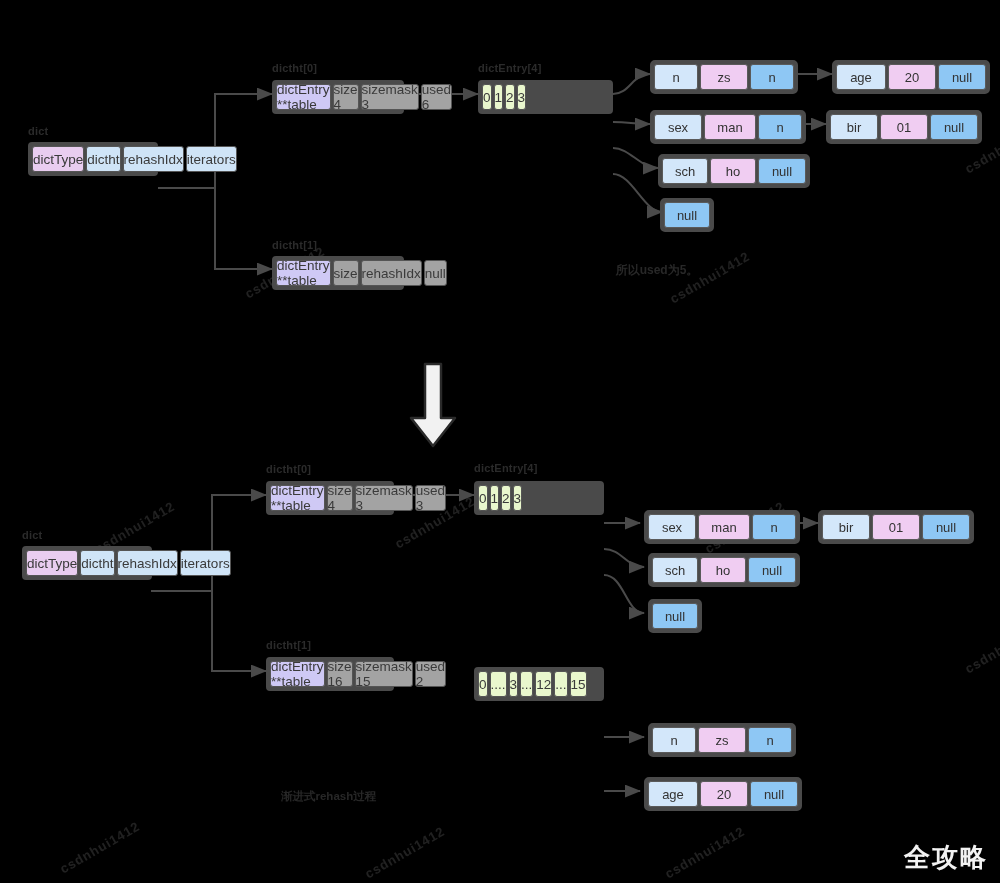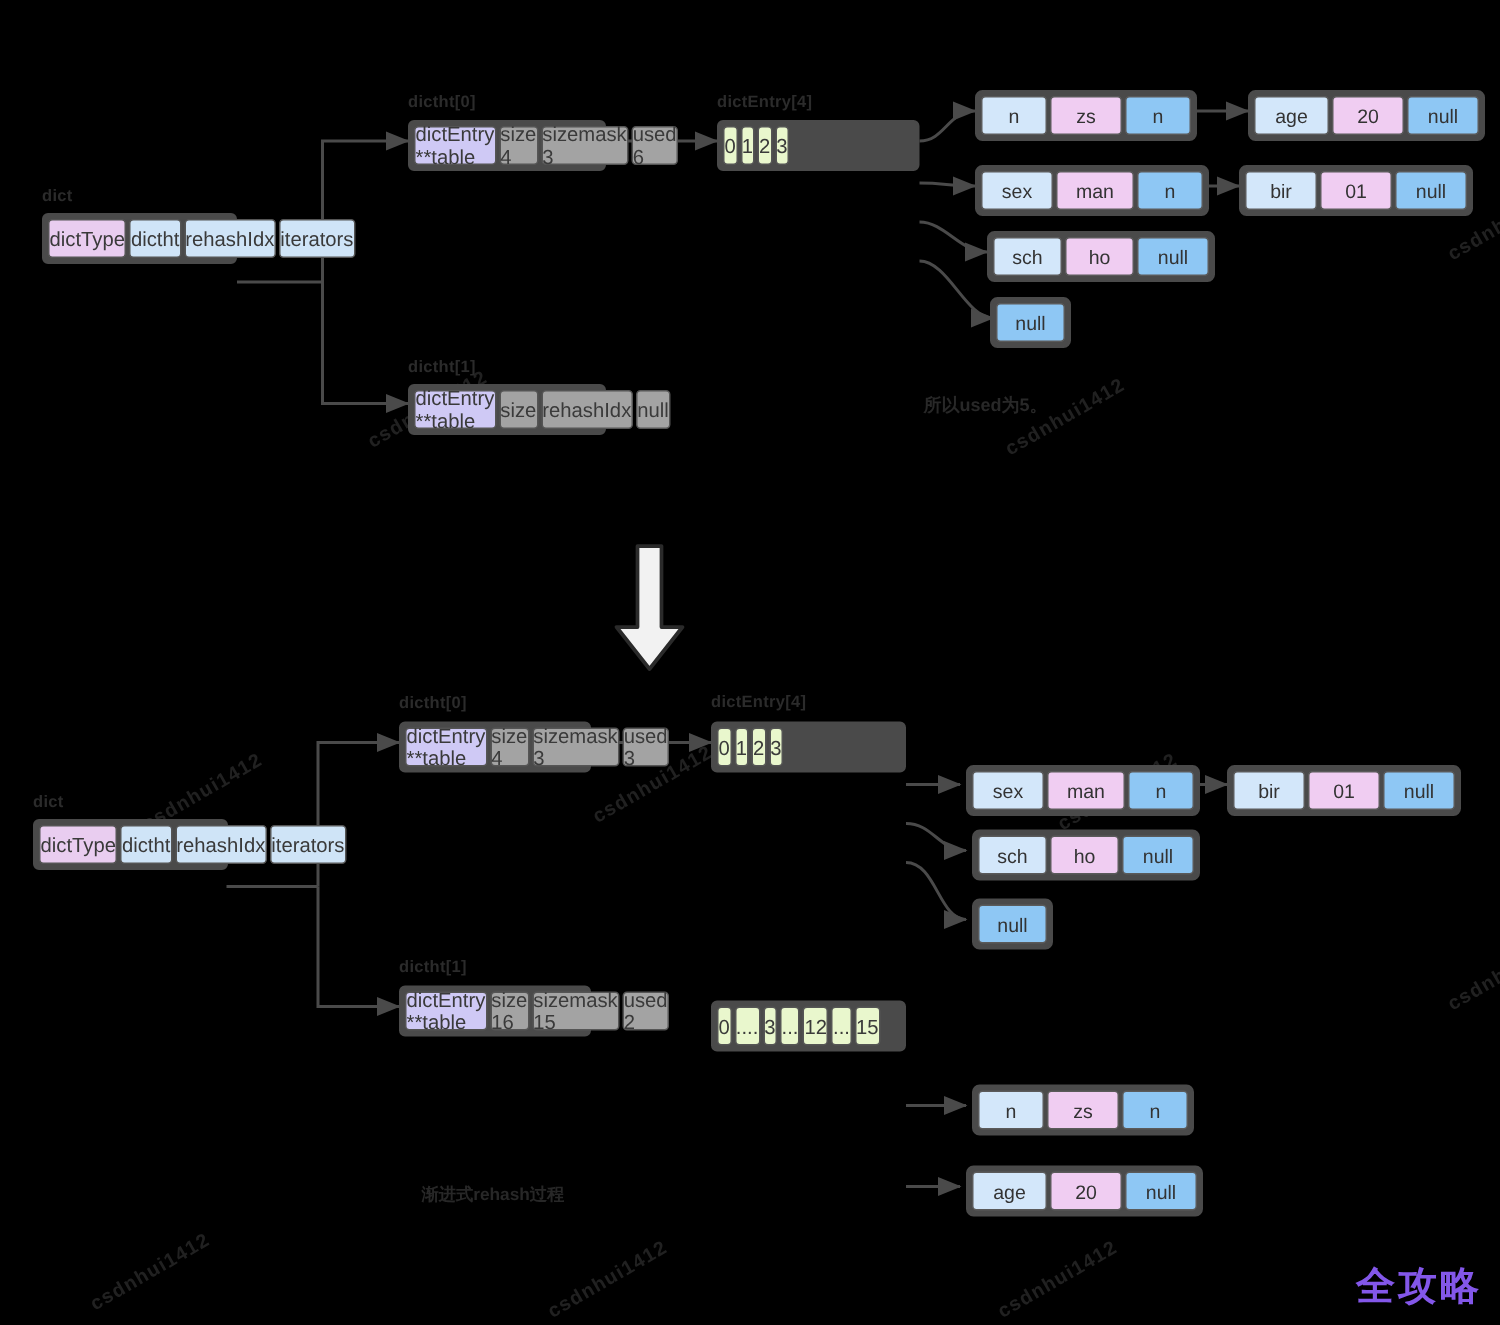--- a/index.html
+++ b/index.html
@@ -46,21 +46,21 @@
                font-weight:bold;white-space:nowrap;}
 
   
   .bigarrow{position:absolute;left:407px;top:362px;width:52px;height:88px;}
 
   
   .wm{position:absolute;color:#ffffff;opacity:.13;font-size:13px;font-weight:bold;
       transform:rotate(-30deg);white-space:nowrap;pointer-events:none;
       letter-spacing:1px;}
   .logo{position:absolute;right:12px;bottom:8px;font-size:26px;font-weight:bold;
-        color:#8b5cf6;letter-spacing:2px;
+        color:#ffffff;letter-spacing:2px;
         font-family:"DejaVu Sans",sans-serif;opacity:.95;}
 </style>
 </head>
 <body>
 
 <div id="stage">
 
   <svg class="wires" viewBox="0 0 1000 883">
     <defs>
       <marker id="ah" markerWidth="9" markerHeight="9" refX="7.5" refY="3.2" orient="auto">

